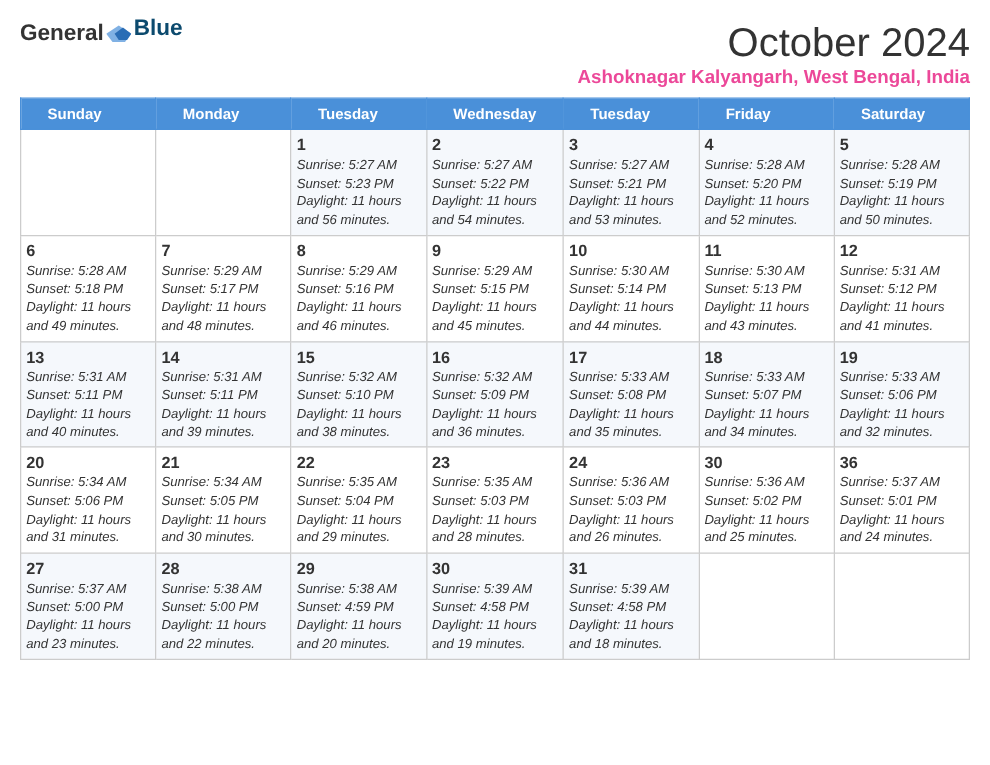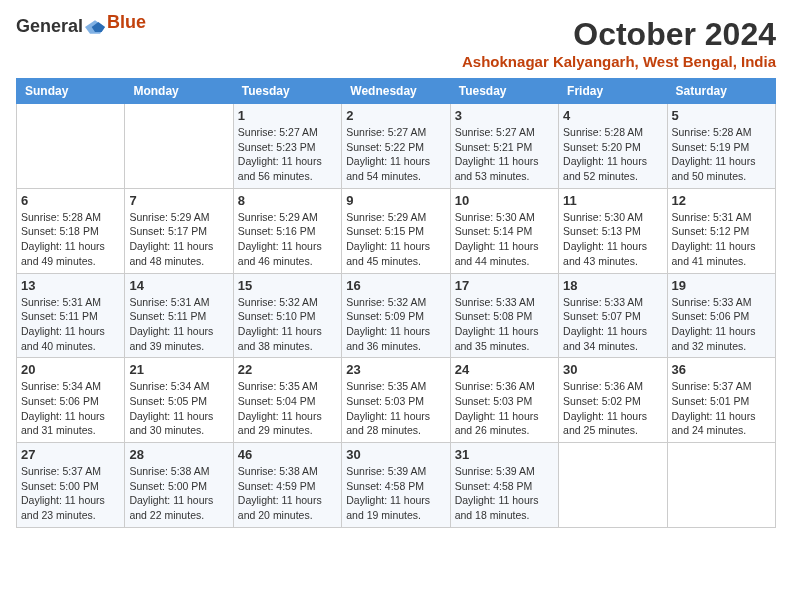--- a/index.html
+++ b/index.html
@@ -30,39 +30,39 @@
     }
     .logo-row {
       display: flex;
       align-items: center;
     }
     .title-block {
       text-align: right;
     }
     .month-title {
       font-size: 32px;
-      font-weight: bold;
+      font-weight: normal;
       color: #333;
     }
     .location {
       font-size: 15px;
-      color: #c2410c;
+      color: #ec4899;
       font-weight: bold;
     }
     table {
       width: 100%;
       border-collapse: collapse;
       font-size: 11px;
     }
     thead tr th {
       background: #4a90d9;
       color: #fff;
       font-size: 12px;
       font-weight: bold;
-      padding: 5px 8px;
+      padding: 5px 21px;
       text-align: left;
       border: 1px solid #4a90d9;
     }
     tbody tr td {
       border: 1px solid #ccc;
       vertical-align: top;
       padding: 4px;
       width: 108px;
       min-height: 80px;
       background: #fff;
@@ -74,38 +74,39 @@
       font-size: 13px;
       font-weight: bold;
       color: #333;
       display: block;
       margin-bottom: 2px;
     }
     .day-info {
       color: #333;
       line-height: 1.4;
       font-size: 10.5px;
+      font-style: italic;
     }
     .empty-cell {
       background: #fff !important;
     }
   </style>
 </head>
 <body>
 
 <div class="header">
   <div class="logo">
     <div class="logo-row">
       <span style="font-size:18px;font-weight:bold;color:#333;">General</span>
       <svg class="logo-icon" viewBox="0 0 24 16" xmlns="http://www.w3.org/2000/svg">
         <polygon points="12,0 24,8 18,16 6,16 0,8" fill="#4a90d9" opacity="0.7"></polygon>
         <polygon points="16,2 24,8 20,14 12,14 8,8" fill="#2a6db5"></polygon>
       </svg>
     </div>
-    <span style="font-size:18px;font-weight:bold;color:#c2410c;margin-top:-4px;margin-left:2px;">Blue</span>
+    <span style="font-size:18px;font-weight:bold;color:#0c4a6e;margin-top:-4px;margin-left:2px;">Blue</span>
   </div>
   <div class="title-block">
     <div class="month-title">October 2024</div>
     <div class="location">Ashoknagar Kalyangarh, West Bengal, India</div>
   </div>
 </div>
 
 <table>
   <thead>
     <tr>
@@ -236,21 +237,21 @@
       <tr>
         <td>
           <span class="day-num">27</span>
           <div class="day-info">Sunrise: 5:37 AM<br>Sunset: 5:00 PM<br>Daylight: 11 hours and 23 minutes.</div>
         </td>
         <td>
           <span class="day-num">28</span>
           <div class="day-info">Sunrise: 5:38 AM<br>Sunset: 5:00 PM<br>Daylight: 11 hours and 22 minutes.</div>
         </td>
         <td>
-          <span class="day-num">46</span>
+          <span class="day-num">29</span>
           <div class="day-info">Sunrise: 5:38 AM<br>Sunset: 4:59 PM<br>Daylight: 11 hours and 20 minutes.</div>
         </td>
         <td>
           <span class="day-num">30</span>
           <div class="day-info">Sunrise: 5:39 AM<br>Sunset: 4:58 PM<br>Daylight: 11 hours and 19 minutes.</div>
         </td>
         <td>
           <span class="day-num">31</span>
           <div class="day-info">Sunrise: 5:39 AM<br>Sunset: 4:58 PM<br>Daylight: 11 hours and 18 minutes.</div>
         </td>

